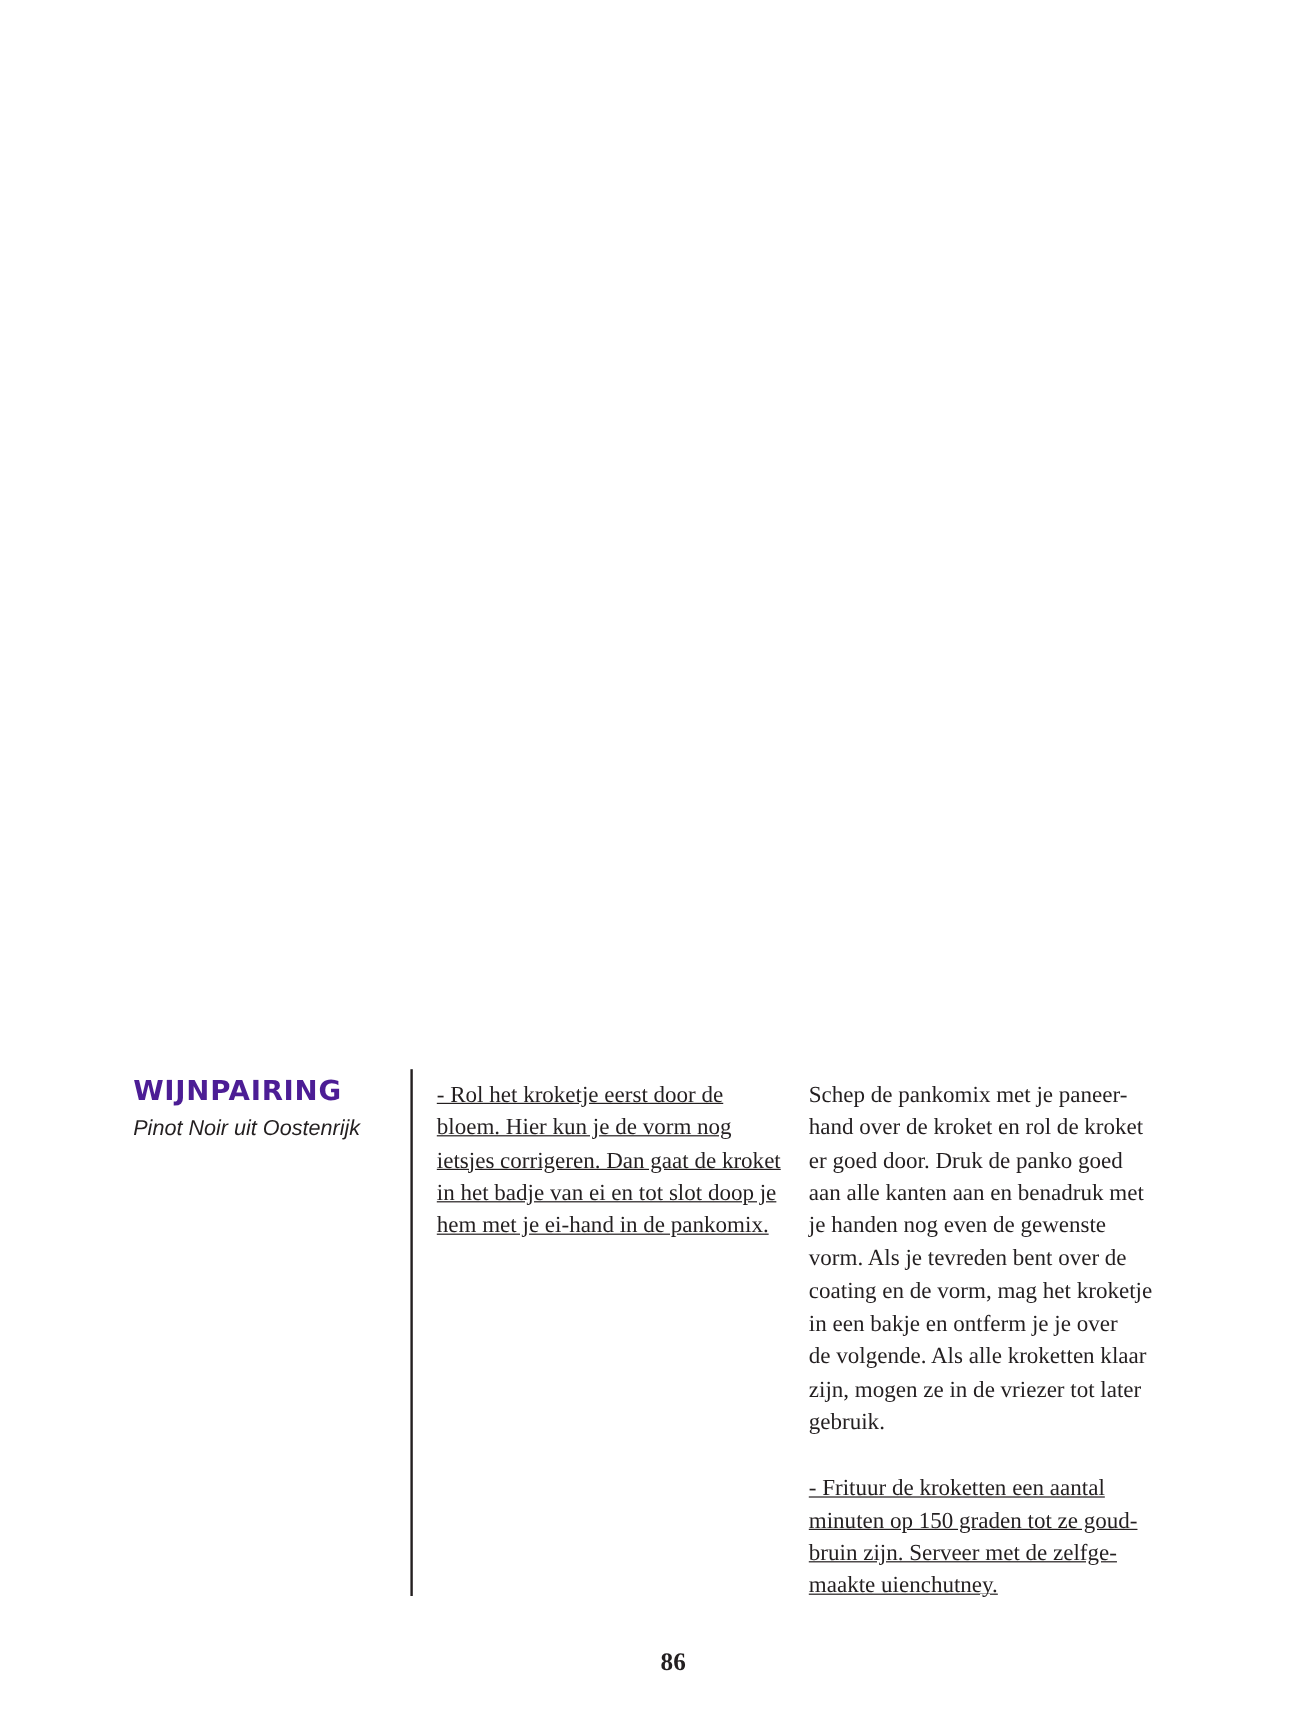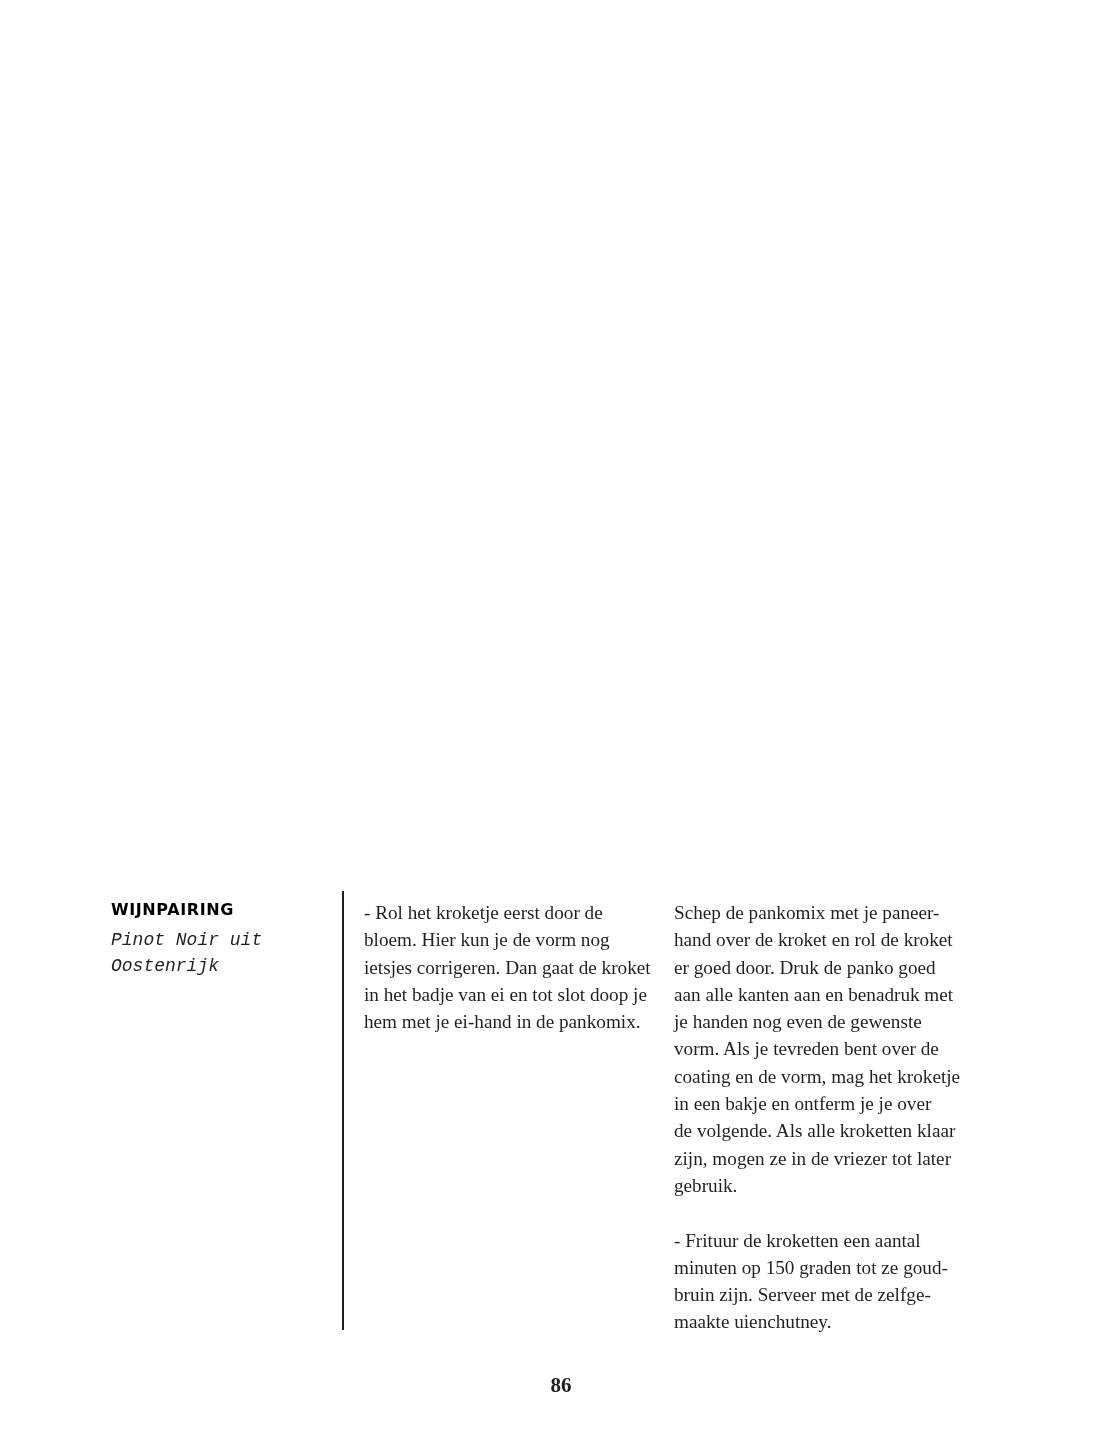--- a/index.html
+++ b/index.html
@@ -23,28 +23,28 @@
     }
     .sidebar {
       position: absolute;
       left: 111px;
       top: 898px;
       width: 220px;
     }
     .sidebar-title {
       font-family: "DejaVu Sans", sans-serif;
       font-weight: bold;
-      font-size: 16px;
+      font-size: 23px;
       letter-spacing: 0.6px;
-      color: #000000;
+      color: #4c1d95;
       line-height: 24px;
       margin: 0;
     }
     .sidebar-subtitle {
-      font-family: Liberation Mono, monospace;
+      font-family: Liberation Sans, sans-serif;
       font-style: italic;
       font-size: 18px;
       color: #231f20;
       line-height: 26px;
       margin-top: 5px;
     }
     .divider {
       position: absolute;
       left: 342px;
       top: 891px;
@@ -60,21 +60,21 @@
       font-size: 19.2px;
       line-height: 27.3px;
       color: #231f20;
     }
     .col-1 { left: 364px; }
     .col-2 { left: 674px; }
     .para {
       margin: 0 0 27.3px 0;
       white-space: pre-line;
     }
-    .para:last-child { margin-bottom: 0; }
+    .para:last-child { margin-bottom: 0; text-decoration: underline; }
     .page-number {
       position: absolute;
       left: 0;
       width: 1122px;
       top: 1373px;
       text-align: center;
       font-family: "Liberation Serif", serif;
       font-weight: bold;
       font-size: 21px;
       color: #231f20;

